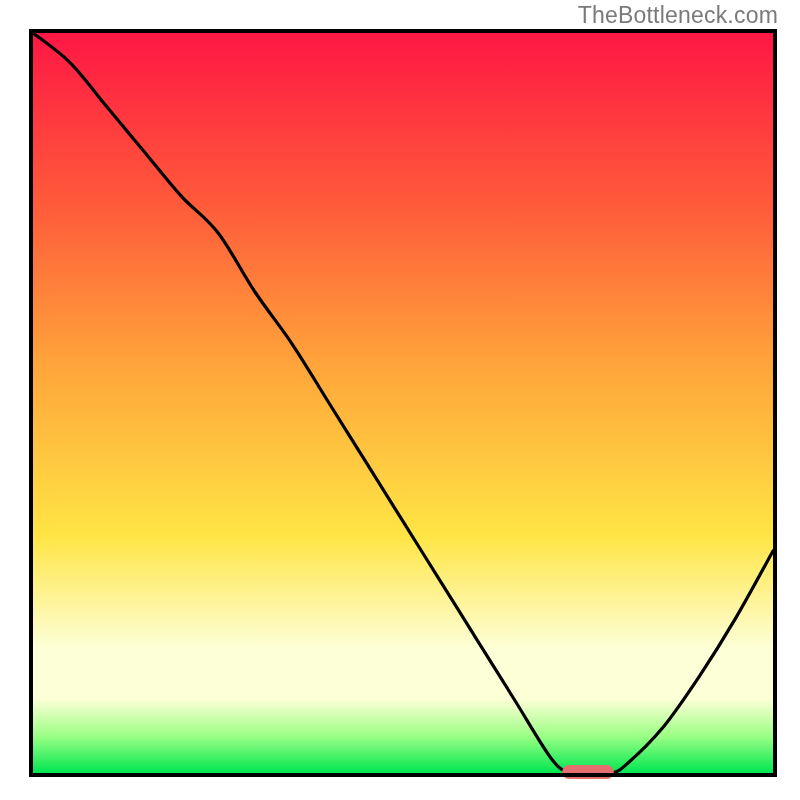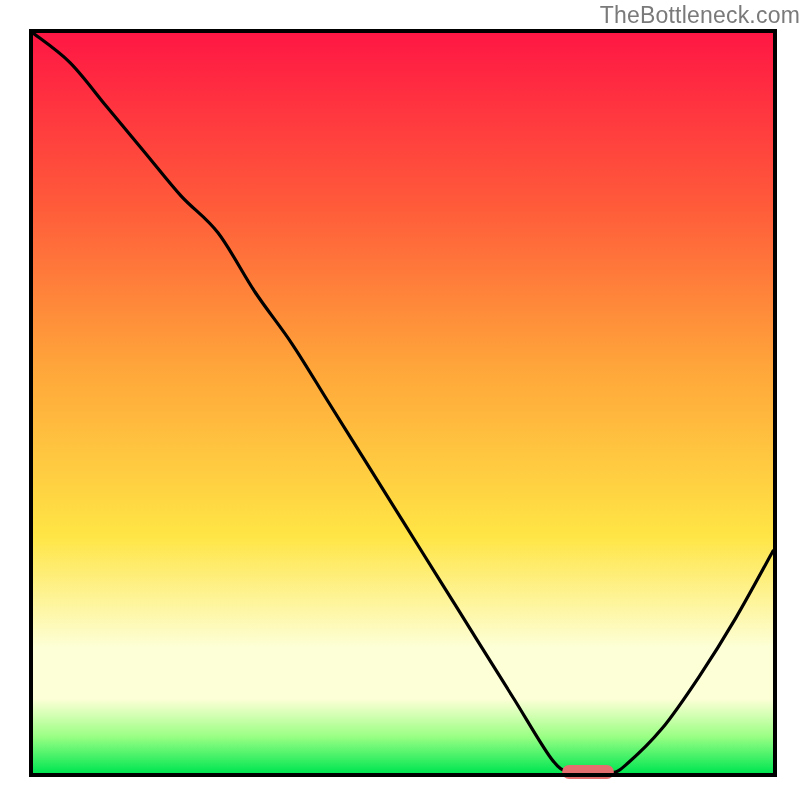--- a/index.html
+++ b/index.html
@@ -11,21 +11,21 @@
     font-family: Arial, Helvetica, sans-serif;
   }
   .stage {
     position: relative;
     width: 800px;
     height: 800px;
   }
   .watermark {
     position: absolute;
     top: 2px;
-    right: 0;
+    right: 22px;
     font-size: 23px;
     font-weight: 500;
     color: #7a7a7a;
     letter-spacing: 0.2px;
   }
   svg {
     position: absolute;
     top: 0;
     left: 0;
   }

